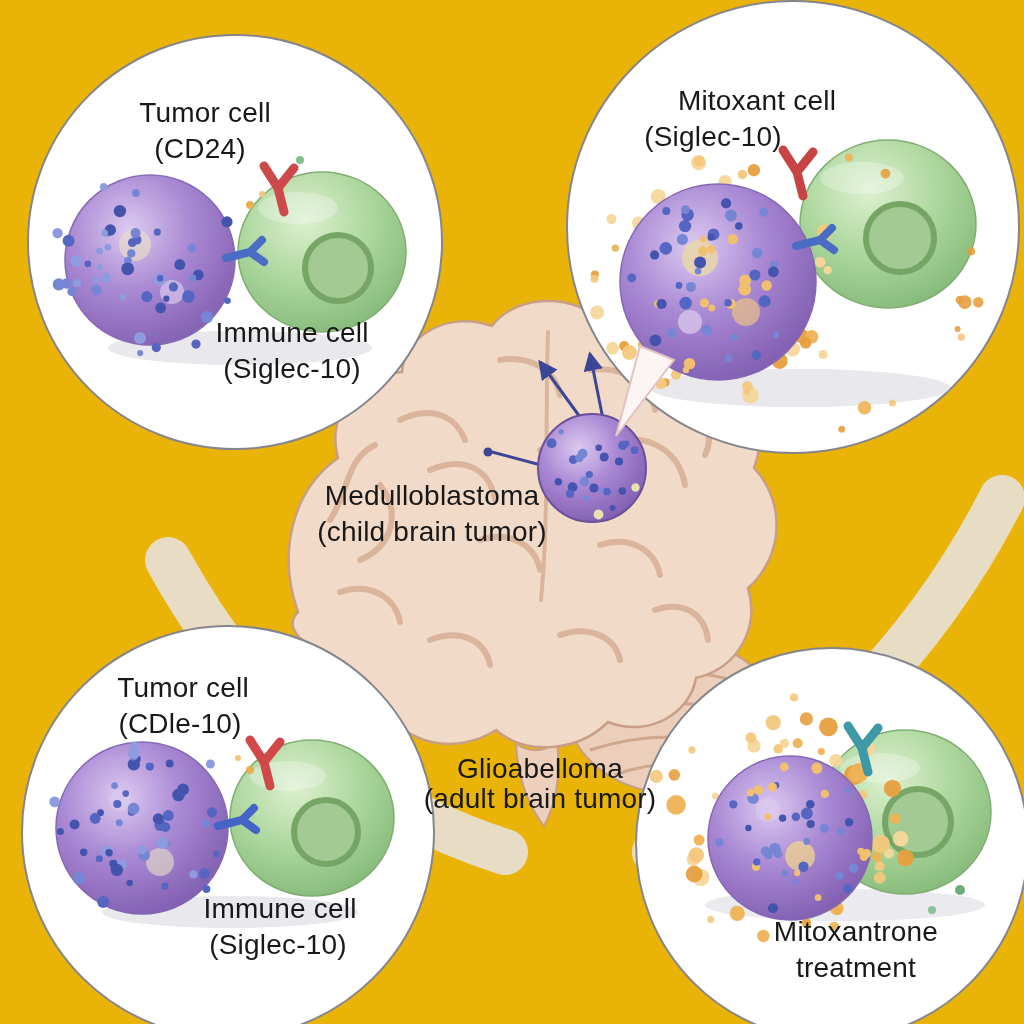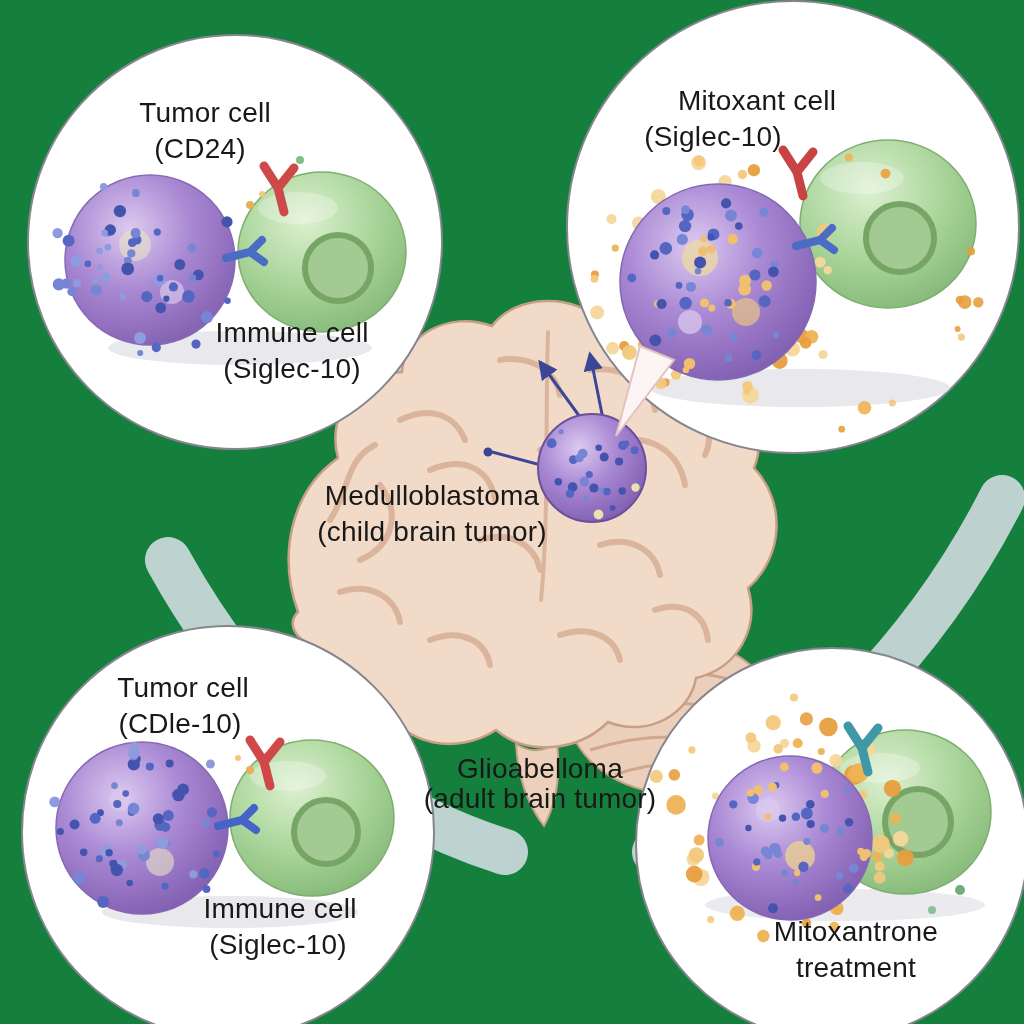--- a/index.html
+++ b/index.html
@@ -1,17 +1,17 @@
 <!DOCTYPE html>
 <html><head>
 <meta charset="utf-8">
 <title>Brain tumor immune evasion diagram</title>
 <style>
   html,body{margin:0;padding:0;background:#ffffff;}
-  .stage{position:relative;width:1024px;height:1024px;background:#15803d;overflow:hidden;}
+  .stage{position:relative;width:1024px;height:1024px;background:#eab308;overflow:hidden;}
   svg{display:block;}
   text{font-family:"Liberation Sans", sans-serif;font-size:28px;fill:#181818;text-anchor:middle;}
   .lbl{font-weight:400;letter-spacing:.2px;}
 </style>
 </head>
 <body>
 
 <div class="stage">
 <svg width="1024" height="1024" viewBox="0 0 1024 1024">
   <defs>

